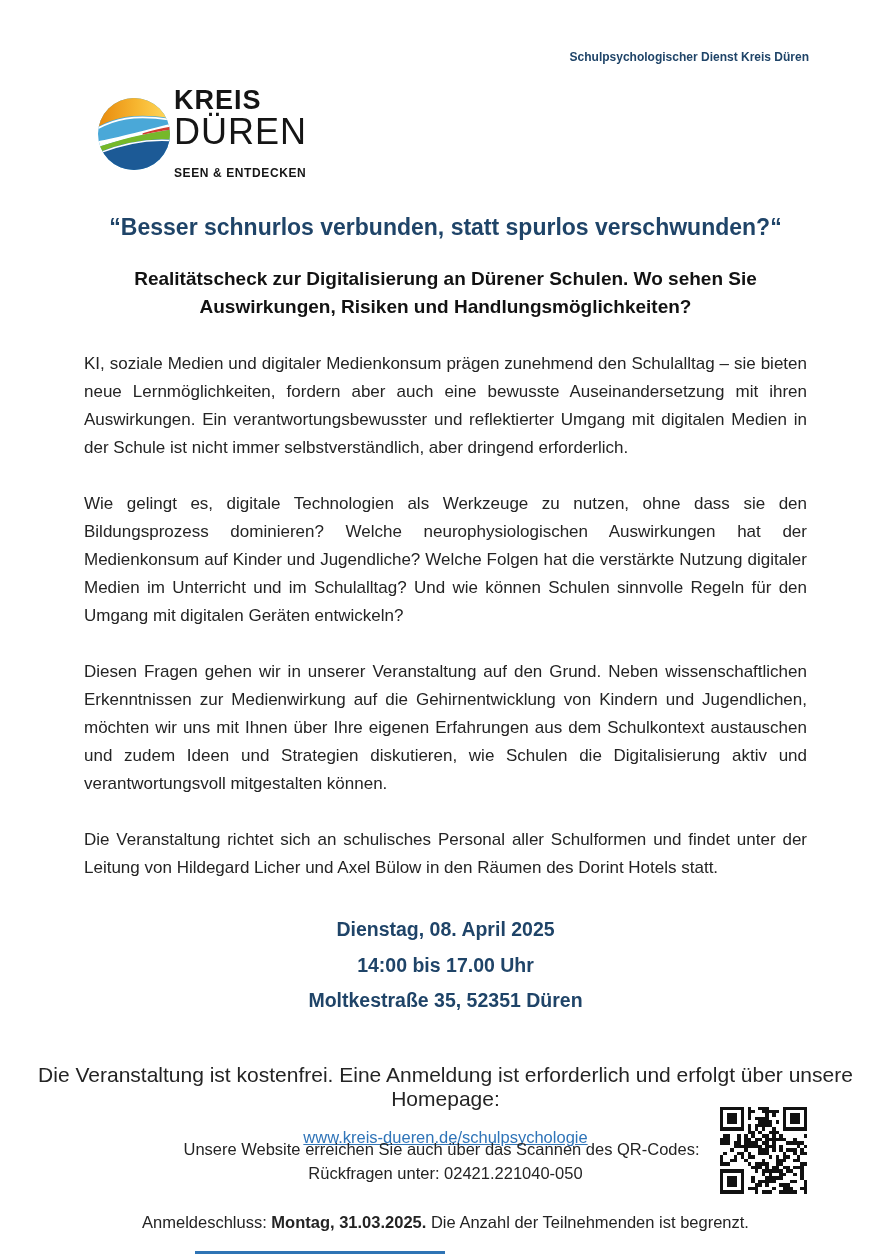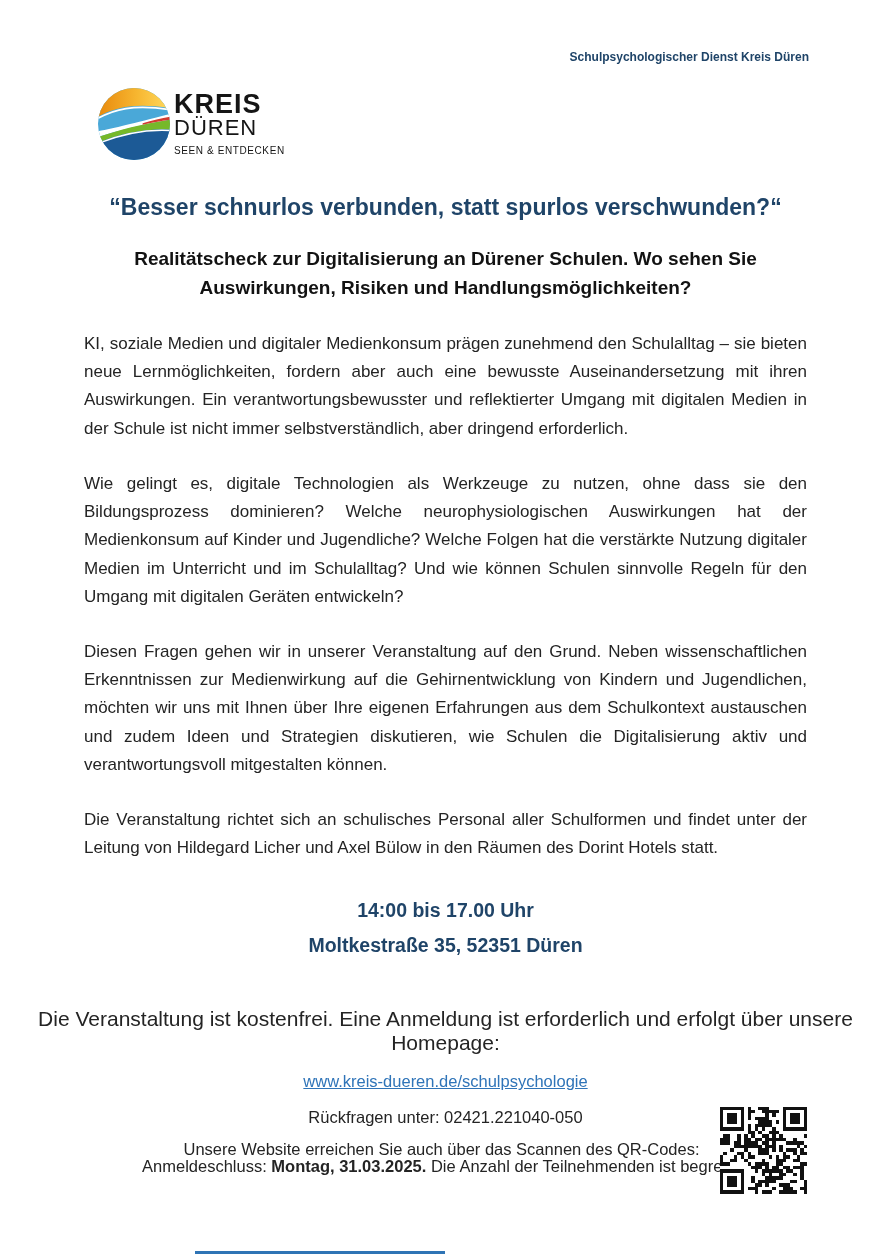--- a/index.html
+++ b/index.html
@@ -22,22 +22,22 @@
   .logo-row {
     margin: 24px 0 0 98px;
     display: flex;
     align-items: center;
     gap: 4px;
     width: 250px;
   }
   .logo-circle { width: 72px; height: 72px; flex: 0 0 auto; }
   .logo-text { display: flex; flex-direction: column; color: #151515; }
   .logo-line1 { font-size: 27px; font-weight: 800; letter-spacing: 1px; line-height: 0.95; }
-  .logo-line2 { font-size: 22px; font-weight: 500; letter-spacing: 1px; line-height: 1.0; }
-  .logo-tagline { font-size: 10px; font-weight: normal; letter-spacing: 0.6px; margin-top: 6px; }
+  .logo-line2 { font-size: 36px; font-weight: 500; letter-spacing: 1px; line-height: 1.0; }
+  .logo-tagline { font-size: 12px; font-weight: bold; letter-spacing: 0.6px; margin-top: 16px; }
   .doc-title {
     margin-top: 34px;
     text-align: center;
     font-size: 23px;
     font-weight: bold;
     color: #1f4468;
   }
   .doc-subtitle {
     margin: 24px auto 0;
     width: 750px;
@@ -141,20 +141,21 @@
 <h2 class="doc-subtitle">Realitätscheck zur Digitalisierung an Dürener Schulen. Wo sehen Sie Auswirkungen, Risiken und Handlungsmöglichkeiten?</h2>
 
 <div class="body-text">
   <p>KI, soziale Medien und digitaler Medienkonsum prägen zunehmend den Schulalltag – sie bieten neue Lernmöglichkeiten, fordern aber auch eine bewusste Auseinandersetzung mit ihren Auswirkungen. Ein verantwortungsbewusster und reflektierter Umgang mit digitalen Medien in der Schule ist nicht immer selbstverständlich, aber dringend erforderlich.</p>
   <p>Wie gelingt es, digitale Technologien als Werkzeuge zu nutzen, ohne dass sie den Bildungsprozess dominieren? Welche neurophysiologischen Auswirkungen hat der Medienkonsum auf Kinder und Jugendliche? Welche Folgen hat die verstärkte Nutzung digitaler Medien im Unterricht und im Schulalltag? Und wie können Schulen sinnvolle Regeln für den Umgang mit digitalen Geräten entwickeln?</p>
   <p>Diesen Fragen gehen wir in unserer Veranstaltung auf den Grund. Neben wissenschaftlichen Erkenntnissen zur Medienwirkung auf die Gehirnentwicklung von Kindern und Jugendlichen, möchten wir uns mit Ihnen über Ihre eigenen Erfahrungen aus dem Schulkontext austauschen und zudem Ideen und Strategien diskutieren, wie Schulen die Digitalisierung aktiv und verantwortungsvoll mitgestalten können.</p>
   <p>Die Veranstaltung richtet sich an schulisches Personal aller Schulformen und findet unter der Leitung von Hildegard Licher und Axel Bülow in den Räumen des Dorint Hotels statt.</p>
 </div>
 
 <div class="event-block">
+  <div>Dienstag, 08. April 2025</div>
   <div>14:00 bis 17.00 Uhr</div>
   <div>Moltkestraße 35, 52351 Düren</div>
 </div>
 
 <div class="reg-info">Die Veranstaltung ist kostenfrei. Eine Anmeldung ist erforderlich und erfolgt über unsere Homepage:</div>
 
 <div class="reg-link-row">
   <a href="#">www.kreis-dueren.de/schulpsychologie</a>
 </div>
 

